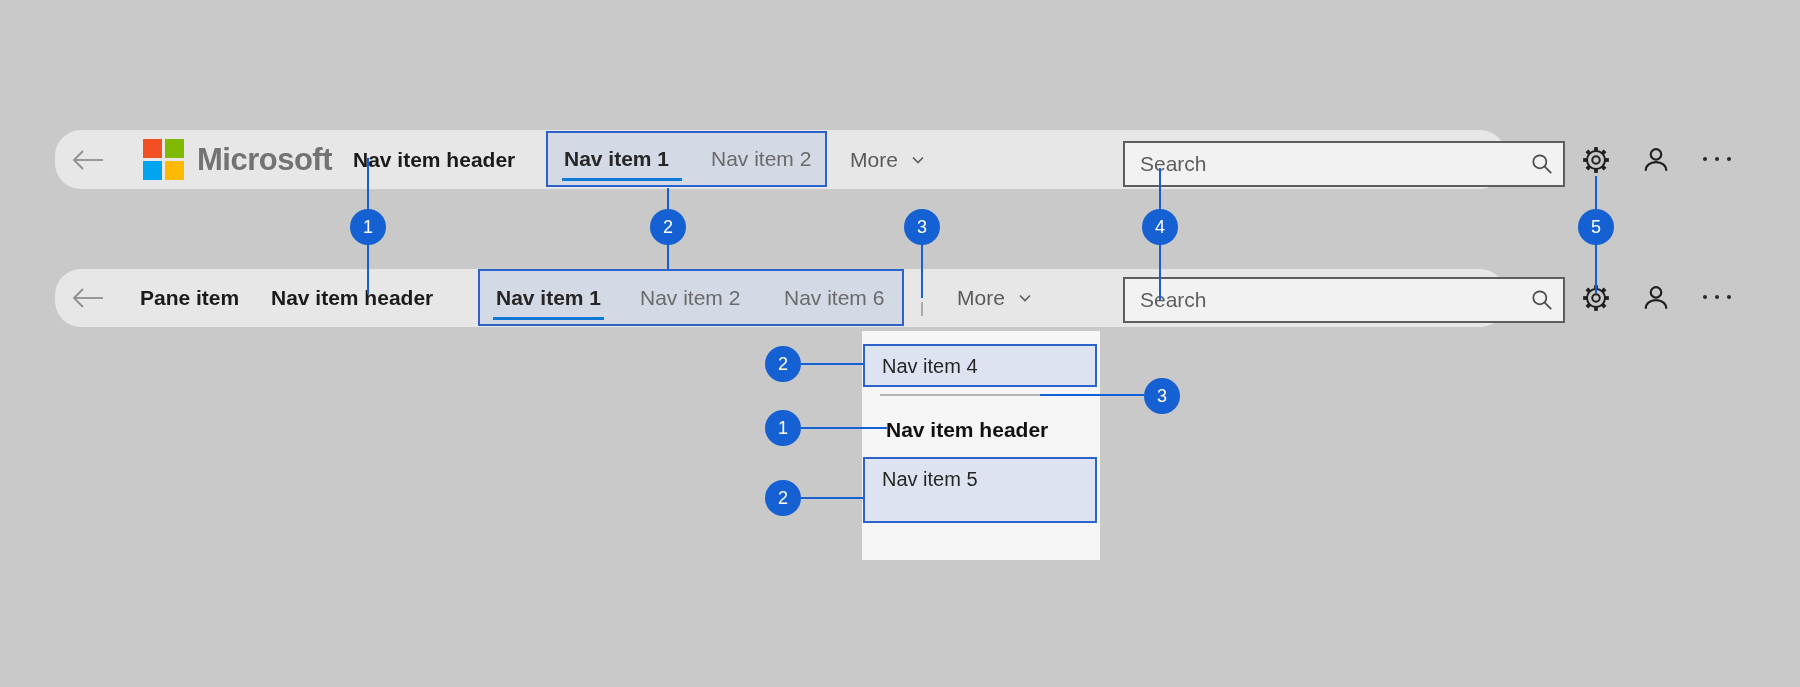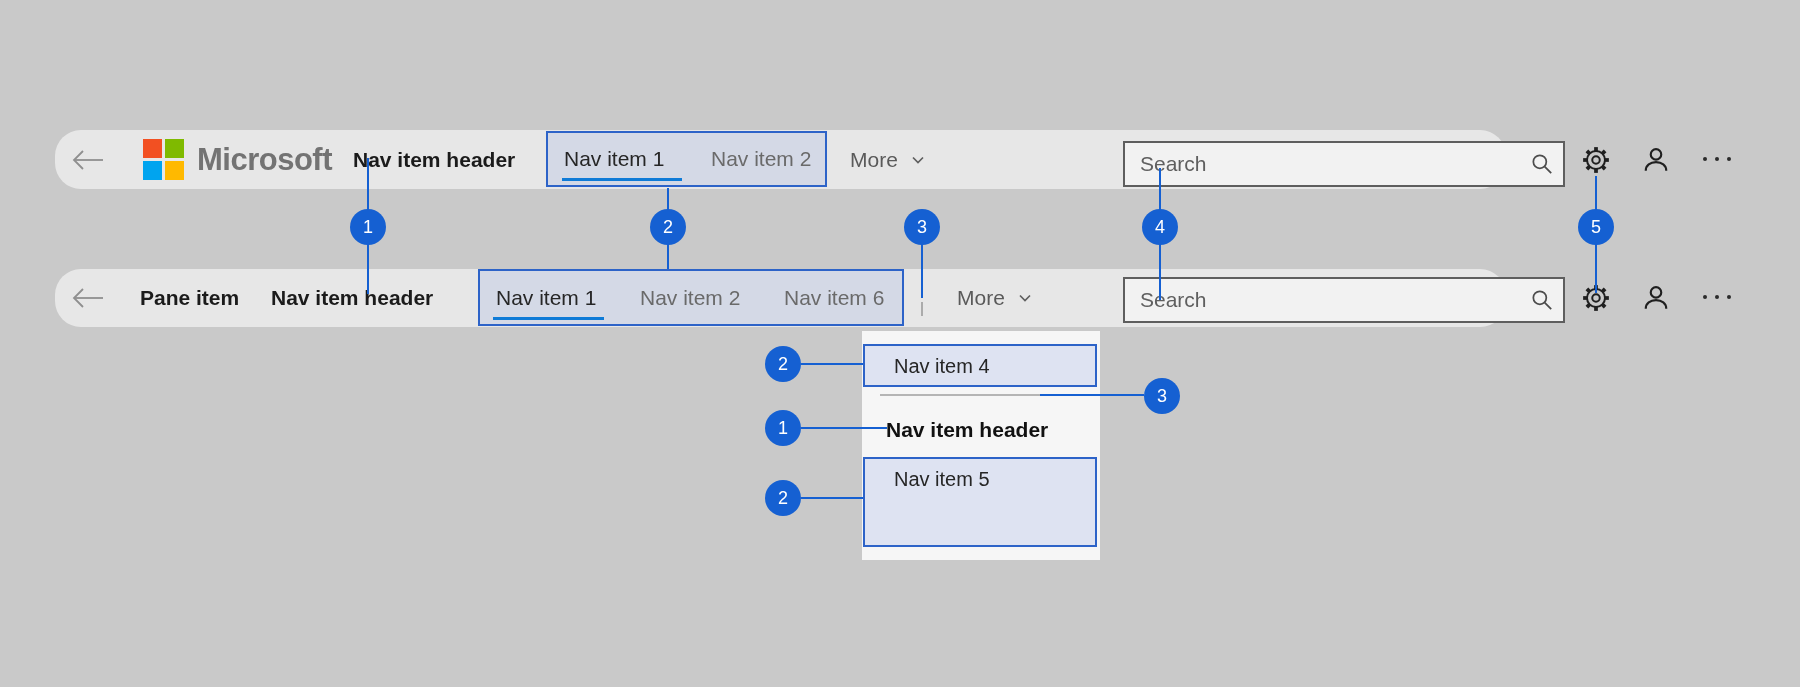--- a/index.html
+++ b/index.html
@@ -21,41 +21,41 @@
              font-size:31px;font-weight:700;color:#737373;letter-spacing:-0.5px;}
 
   .bold-label{position:absolute;top:0;height:100%;display:flex;align-items:center;
               font-size:21px;font-weight:700;color:#1b1b1b;}
 
   .navbox{position:absolute;background:#d4d9e6;border:2px solid #2d63c8;}
   .navbox1{left:491px;top:1px;width:281px;height:56px;}
   .navbox2{left:423px;top:0;width:426px;height:57px;}
   .navitem{position:absolute;top:0;height:100%;display:flex;align-items:center;
            font-size:21px;color:#6a6a6a;cursor:pointer;}
-  .navitem.selected{color:#262626;}
+  .navitem.selected{color:#262626;font-weight:bold;}
   .sel-underline{position:absolute;height:3px;background:#0f7bd7;}
 
   .more{position:absolute;top:0;height:100%;display:flex;align-items:center;gap:12px;
         font-size:21px;color:#5a5a5a;cursor:pointer;}
 
   .searchbox{position:absolute;width:442px;height:46px;background:#f2f2f2;border:2px solid #5e5e5e;}
   .searchbox input{position:absolute;left:0;top:0;width:100%;height:100%;border:0;background:transparent;
                    font-family:"Liberation Sans",sans-serif;font-size:21px;color:#333;
                    padding:0 46px 0 15px;outline:none;box-sizing:border-box;}
   .searchbox input::placeholder{color:#5f5f5f;opacity:1;}
   .mag{position:absolute;right:8px;top:8px;cursor:pointer;}
 
   .iconbtn{position:absolute;cursor:pointer;display:flex;align-items:center;justify-content:center;}
 
   .divider{position:absolute;width:2px;background:#ababab;}
 
   
   .panel{position:absolute;left:862px;top:331px;width:238px;height:229px;background:#f6f6f6;z-index:2;}
   .panel .menubox{position:absolute;left:1px;width:234px;background:#dee3f2;border:2px solid #2d63c8;box-sizing:border-box;}
-  .menubox .mrow{display:flex;align-items:center;height:41px;padding-left:29px;
+  .menubox .mrow{display:flex;align-items:center;height:41px;padding-left:17px;
                  font-size:20px;color:#262626;cursor:pointer;}
   .menubox.boxB .mrow{height:41px;}
   .menu-sep{position:absolute;left:18px;top:63px;width:160px;height:2px;background:#b5b5b5;}
   .menu-header{position:absolute;left:24px;top:84px;height:30px;display:flex;align-items:center;
                font-size:21px;font-weight:700;color:#111;}
 
   
   .vline{position:absolute;width:2px;background:#1560d2;z-index:5;}
   .hline{position:absolute;height:2px;background:#1560d2;z-index:5;}
   .badge{position:absolute;width:36px;height:36px;border-radius:50%;background:#1560d2;color:#fff;
@@ -205,21 +205,21 @@
       </svg>
     </div>
   </div>
 
   <div class="panel">
     <div class="menubox" style="top:13px;height:43px">
       <div class="mrow">Nav item 4</div>
     </div>
     <div class="menu-sep"></div>
     <div class="menu-header">Nav item header</div>
-    <div class="menubox boxB" style="top:126px;height:90px">
+    <div class="menubox boxB" style="top:126px;height:66px">
       <div class="mrow">Nav item 5</div>
     </div>
   </div>
 
   <div class="vline" style="left:367px;top:158px;height:136px"></div>
   <div class="vline" style="left:667px;top:188px;height:81px"></div>
   <div class="vline" style="left:921px;top:226px;height:72px"></div>
   <div class="vline" style="left:1159px;top:168px;height:132px"></div>
   <div class="vline" style="left:1595px;top:176px;height:117px"></div>
 

